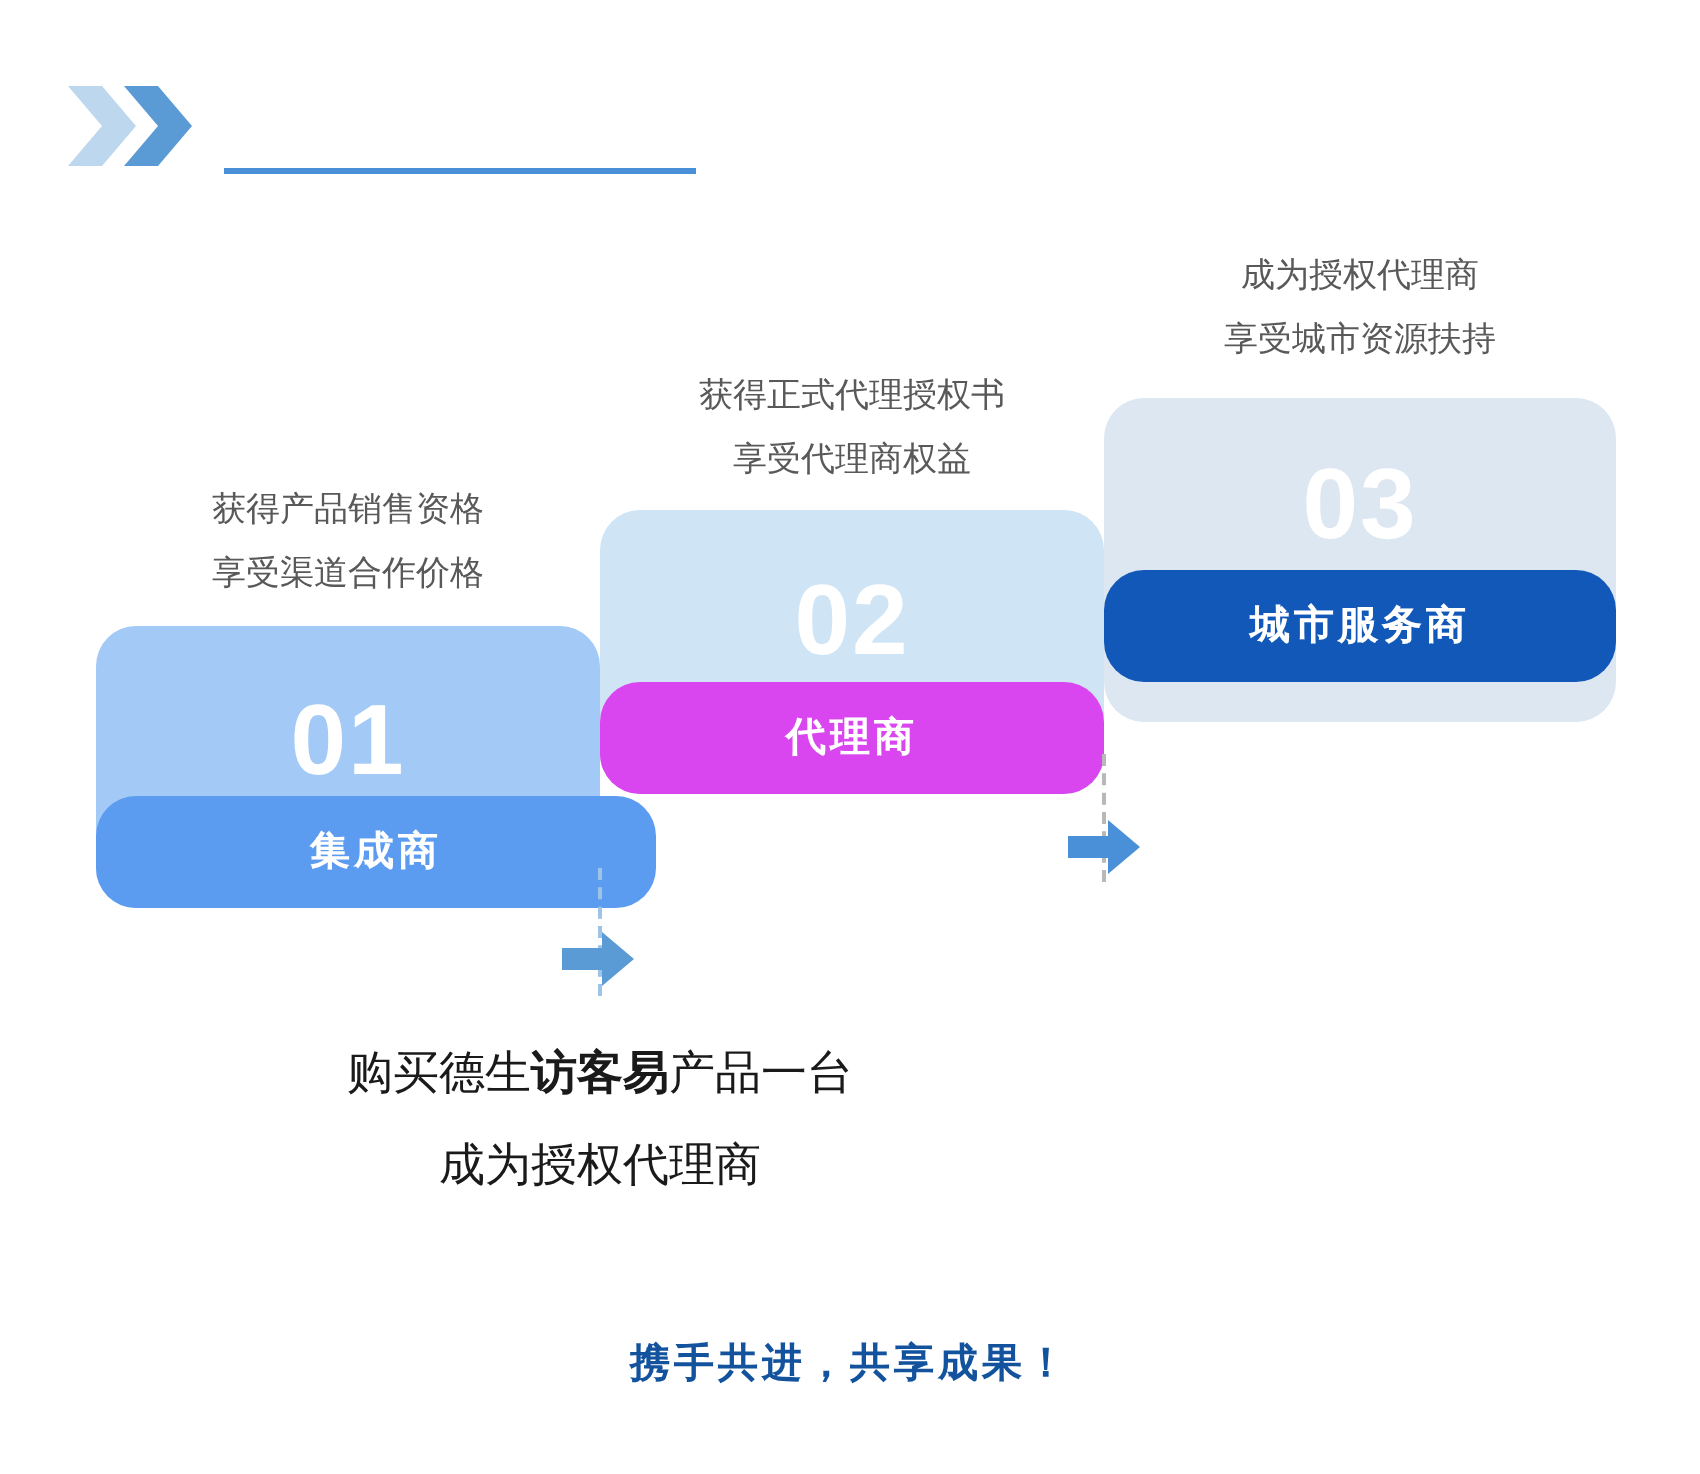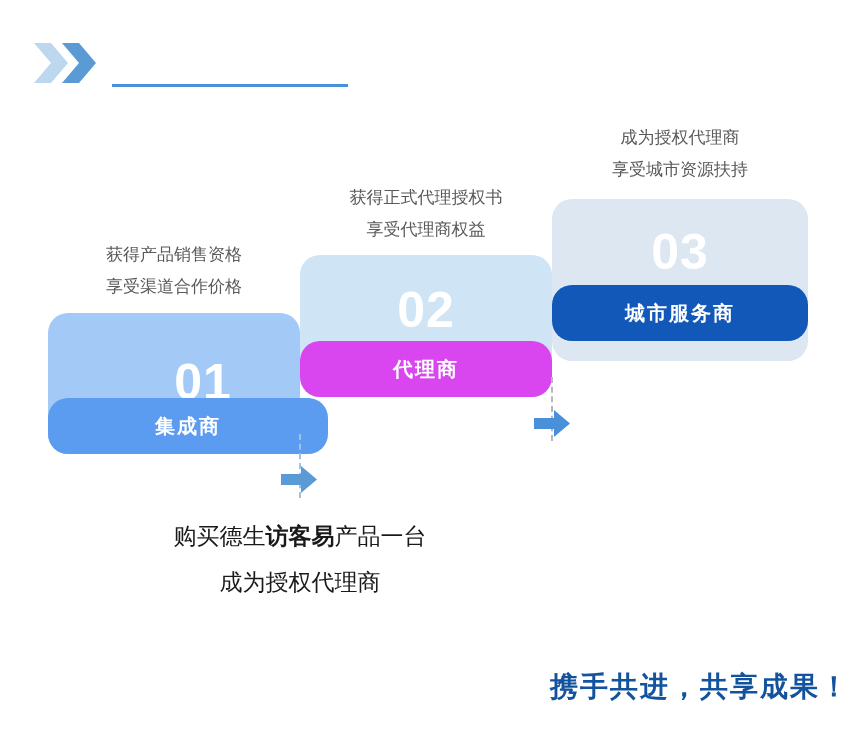--- a/index.html
+++ b/index.html
@@ -99,21 +99,21 @@
     color: #ffffff;
     font-weight: bold;
     font-size: 20px;
     line-height: 28px;
     letter-spacing: 2px;
   }
 
   
   #card-1 { left: 48px; top: 313px; width: 252px; height: 141px; }
   #card-1 .card-top { width: 252px; height: 141px; background: #a3caf7; }
-  #card-1 .card-num { top: 44px; margin-left: 29px; }
+  #card-1 .card-num { top: 32px; }
   #card-1 .card-bar { top: 85px; width: 280px; height: 56px; background: #5b9bf0; }
   #card-1 .card-bar-label { top: 14px; }
 
   
   #card-2 { left: 300px; top: 255px; width: 252px; height: 142px; }
   #card-2 .card-top { width: 252px; height: 142px; background: #cfe4f5; }
   #card-2 .card-num { top: 30px; }
   #card-2 .card-bar { top: 86px; width: 252px; height: 56px; background: #d946ef; }
   #card-2 .card-bar-label { top: 14px; }
 
@@ -166,22 +166,22 @@
   .below-caption b { font-weight: bold; }
   #caption-below-1 { left: 135px; top: 513px; width: 330px; }
   #caption-below-2 { left: 440px; top: 457px; width: 330px; }
 
   
   #footer-slogan {
     position: absolute;
     left: 0;
     top: 668px;
     width: 850px;
-    text-align: right;
-    font-size: 28px;
+    text-align: center;
+    font-size: 20px;
     font-weight: bold;
     color: #13539e;
     letter-spacing: 2px;
   }
 </style>
 </head>
 <body>
 
 <div id="canvas">
 

